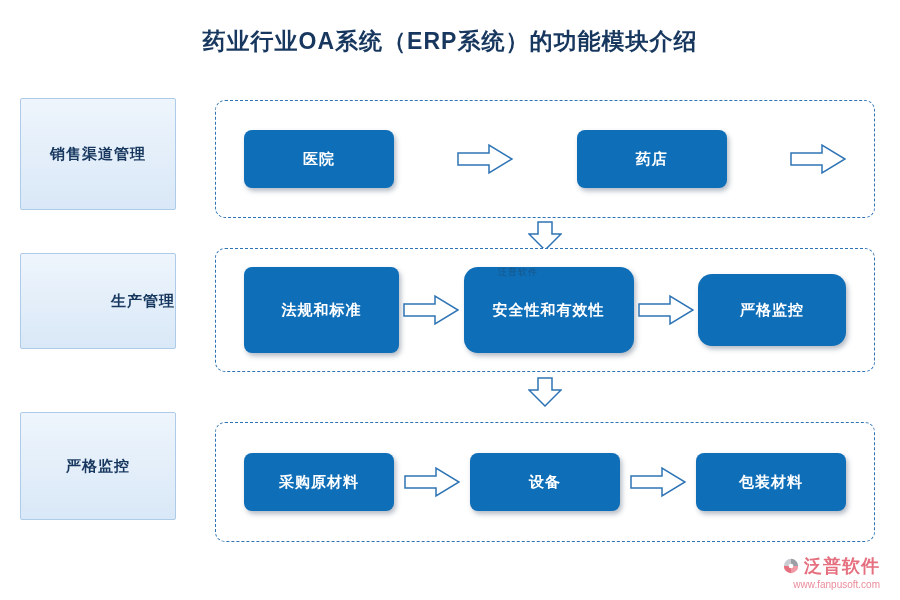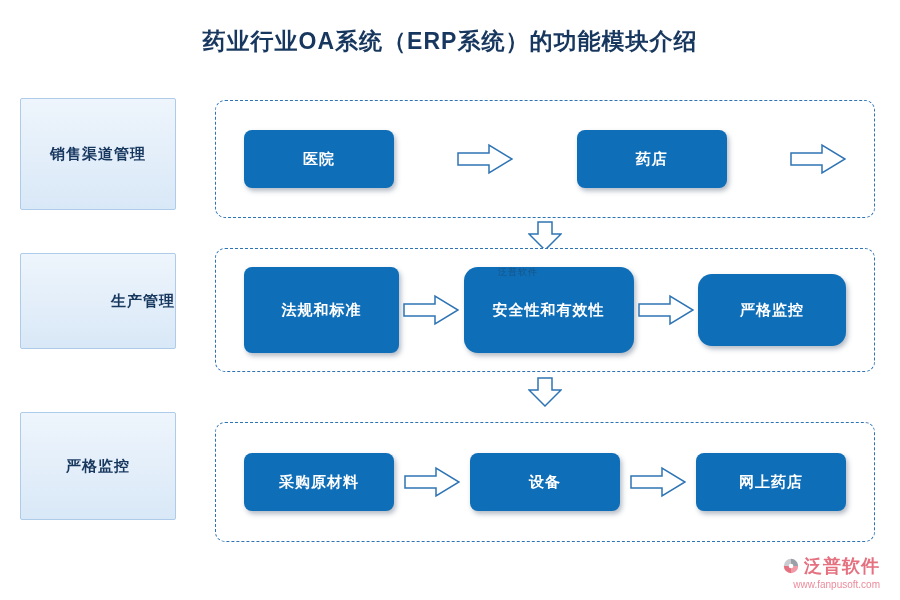--- a/index.html
+++ b/index.html
@@ -163,21 +163,21 @@
   </div>
   <div class="row-container row-3">
     <div class="flow-box size-s">采购原材料</div>
     <svg class="h-arrow" viewBox="0 0 56 32">
       <polygon points="1,10 32,10 32,2 55,16 32,30 32,22 1,22" fill="#ffffff" stroke="#2E74B5" stroke-width="1.5"></polygon>
     </svg>
     <div class="flow-box size-s">设备</div>
     <svg class="h-arrow" viewBox="0 0 56 32">
       <polygon points="1,10 32,10 32,2 55,16 32,30 32,22 1,22" fill="#ffffff" stroke="#2E74B5" stroke-width="1.5"></polygon>
     </svg>
-    <div class="flow-box size-s">网上药店</div>
+    <div class="flow-box size-s">包装材料</div>
   </div>
 
   <div class="footer">
     <div class="brand-line">
       <svg width="18" height="18" viewBox="0 0 20 20">
         <path d="M10 2 A8 8 0 0 1 18 10 L10 10 Z" fill="#9aa0a6"></path>
         <path d="M10 18 A8 8 0 0 1 2 10 L10 10 Z" fill="#E5707F"></path>
         <path d="M2 10 A8 8 0 0 1 10 2 L10 10 Z" fill="#c9ccd1"></path>
         <path d="M18 10 A8 8 0 0 1 10 18 L10 10 Z" fill="#ef9aa6"></path>
         <circle cx="10" cy="10" r="2.6" fill="#ffffff"></circle>

